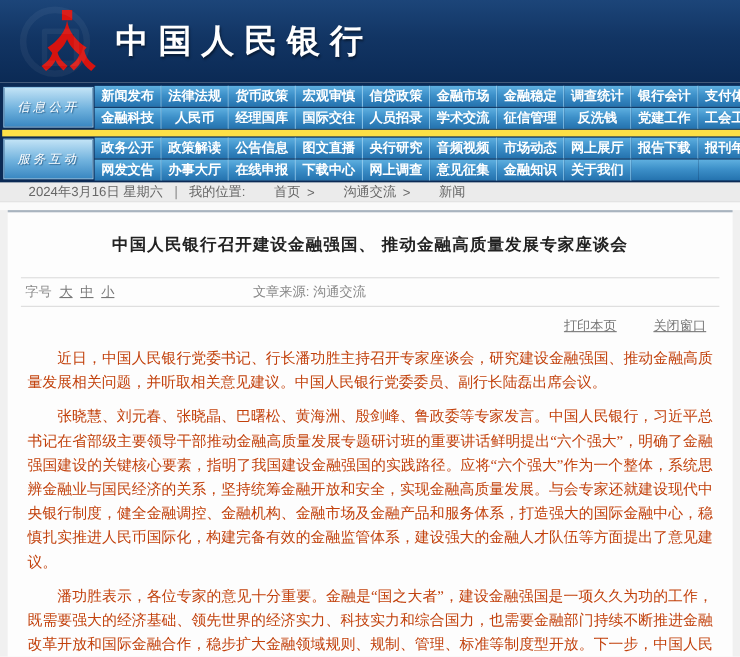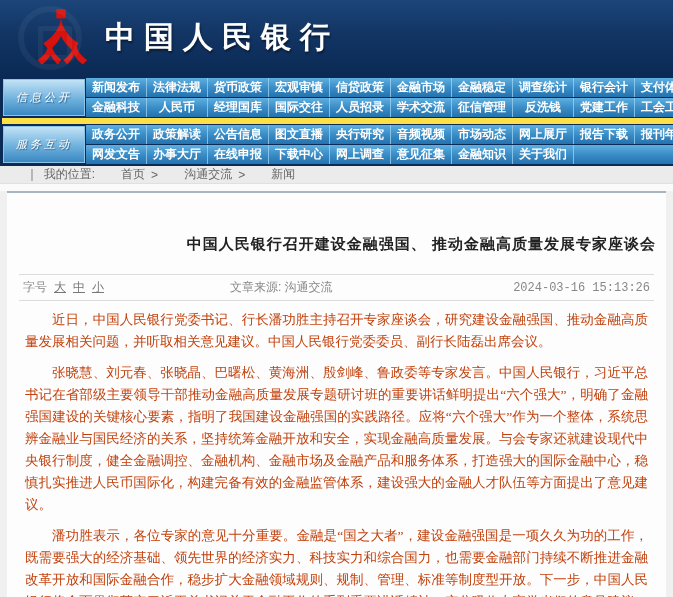--- a/index.html
+++ b/index.html
@@ -74,22 +74,22 @@
   .bc-gap { height: 7px; background: #fafafa; }
 
   
   .content {
     margin: 0 7px; background: #fdfdfd;
     border-top: 2px solid #a9b4bf;
     padding: 0 10px 14px 10px;
     min-height: 414px;
   }
   .article-title {
-    text-align: right; font-size: 15px; font-weight: bold; color: #222;
-    padding: 42px 0 20px 0; letter-spacing: 1px;
+    text-align: center; font-size: 15px; font-weight: bold; color: #222;
+    padding: 20px 0 20px 0; letter-spacing: 1px;
   }
   .rule { border-top: 1px solid #dcdcdc; margin: 0 2px; }
   .meta-row {
     display: flex; align-items: center; height: 25px;
     font-size: 12px; color: #888; padding: 0 6px;
   }
   .meta-left { width: 33%; display: flex; align-items: center; gap: 7px; }
   .meta-center { width: 34%; text-align: left; }
   .meta-right { width: 33%; text-align: right; font-family: "Liberation Mono", monospace; font-size: 12px; }
   .size-link { text-decoration: underline; cursor: pointer; color: #777; }
@@ -175,20 +175,21 @@
       <div class="cell">金融知识</div>
       <div class="cell">关于我们</div>
       <div class="cell empty"></div>
       <div class="cell empty"></div>
     </div>
   </div>
 
 </div>
 
 <div class="breadcrumb">
+  <span>2024年3月16日 星期六</span>
   <span>｜</span>
   <span>我的位置:</span>
   <span class="crumb-link">首页</span>
   <span>&gt;</span>
   <span class="crumb-link">沟通交流</span>
   <span>&gt;</span>
   <span class="crumb-link">新闻</span>
 </div>
 <div class="bc-gap"></div>
 
@@ -198,25 +199,28 @@
   <div class="rule"></div>
 
   <div class="meta-row">
     <div class="meta-left">
       <span>字号</span>
       <span class="size-link">大</span>
       <span class="size-link">中</span>
       <span class="size-link">小</span>
     </div>
     <div class="meta-center">文章来源: 沟通交流</div>
-    <div class="meta-right">2024-03-16 15:13:26</div>
   </div>
 
   <div class="rule"></div>
 
+  <div class="print-row">
+    <span>打印本页</span>
+    <span>关闭窗口</span>
+  </div>
 
   <div class="article-body">
     <p class="para">近日，中国人民银行党委书记、行长潘功胜主持召开专家座谈会，研究建设金融强国、推动金融高质量发展相关问题，并听取相关意见建议。中国人民银行党委委员、副行长陆磊出席会议。</p>
     <p class="para">张晓慧、刘元春、张晓晶、巴曙松、黄海洲、殷剑峰、鲁政委等专家发言。中国人民银行，习近平总书记在省部级主要领导干部推动金融高质量发展专题研讨班的重要讲话鲜明提出“六个强大”，明确了金融强国建设的关键核心要素，指明了我国建设金融强国的实践路径。应将“六个强大”作为一个整体，系统思辨金融业与国民经济的关系，坚持统筹金融开放和安全，实现金融高质量发展。与会专家还就建设现代中央银行制度，健全金融调控、金融机构、金融市场及金融产品和服务体系，打造强大的国际金融中心，稳慎扎实推进人民币国际化，构建完备有效的金融监管体系，建设强大的金融人才队伍等方面提出了意见建议。</p>
     <p class="para">潘功胜表示，各位专家的意见十分重要。金融是“国之大者”，建设金融强国是一项久久为功的工作，既需要强大的经济基础、领先世界的经济实力、科技实力和综合国力，也需要金融部门持续不断推进金融改革开放和国际金融合作，稳步扩大金融领域规则、规制、管理、标准等制度型开放。下一步，中国人民银行将全面贯彻落实习近平总书记关于金融工作的系列重要讲话精神，充分吸收专家学者们的意见建议，立足更加宏观的视野，探索实现金融强国伟大目标的方法、标准、策略和路径，努力以金融高质量发展服务中国式现代化。</p>
 
   </div>
 </div>
 
 </body></html>

